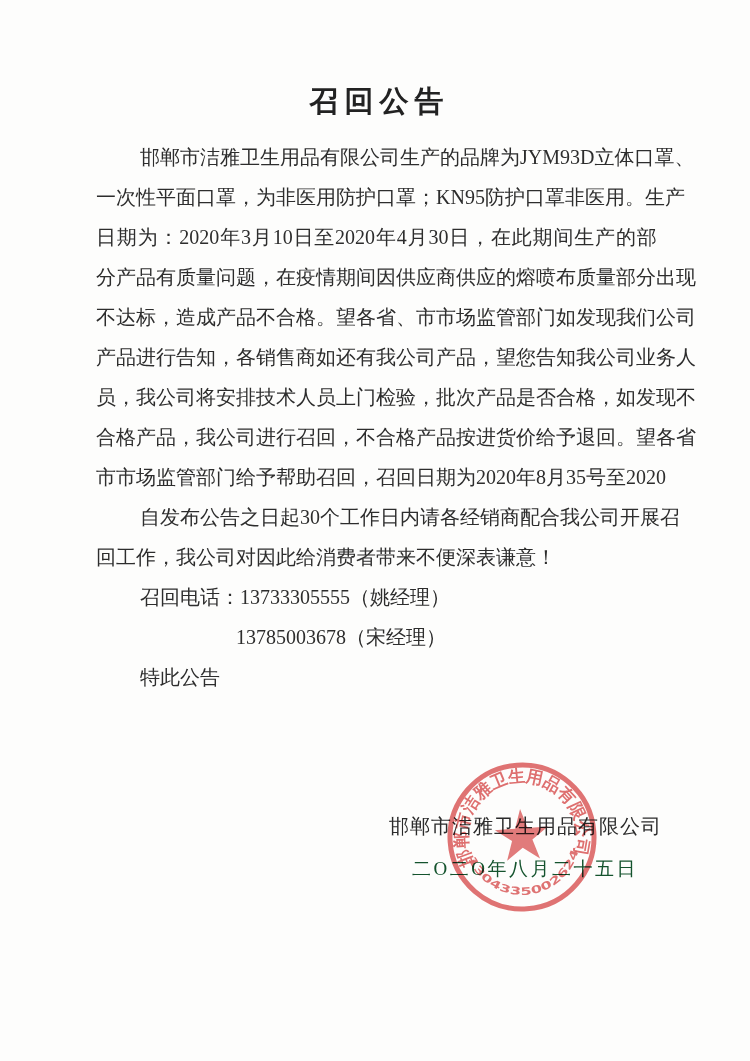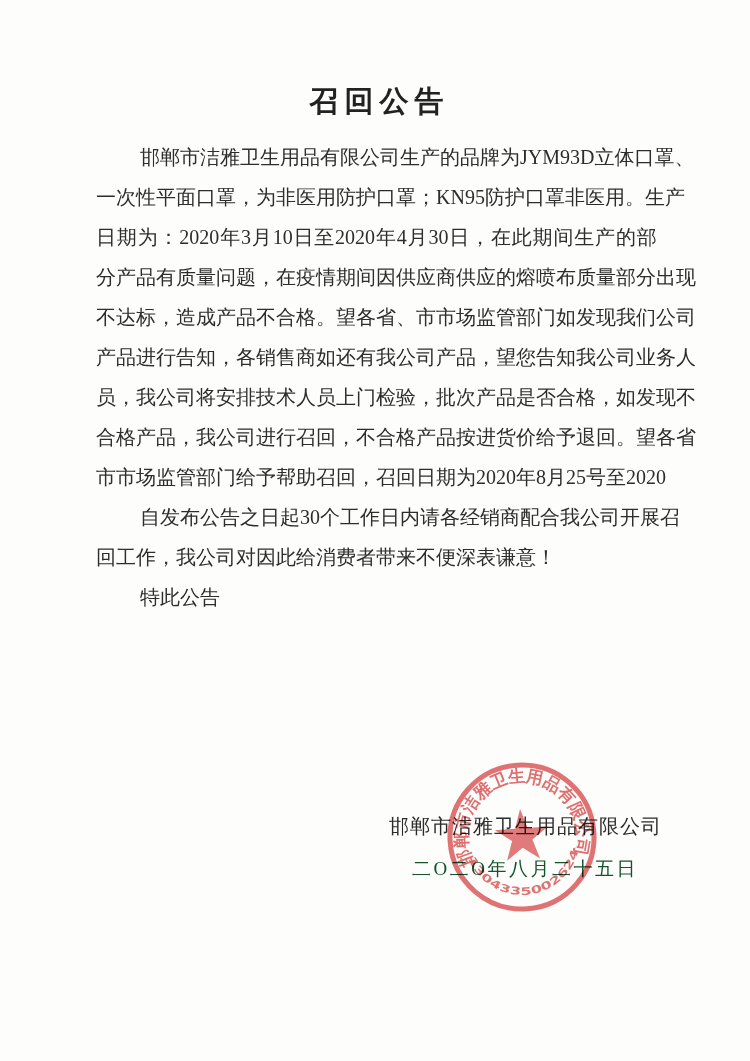--- a/index.html
+++ b/index.html
@@ -296,21 +296,21 @@
         <span>，</span>
         <span>召</span>
         <span>回</span>
         <span>日</span>
         <span>期</span>
         <span>为</span>
         <span>2020</span>
         <span>年</span>
         <span>8</span>
         <span>月</span>
-        <span>25</span>
+        <span>35</span>
         <span>号</span>
         <span>至</span>
         <span>2020</span>
       </div>
     <div class="ln ind just">
         <span>自</span>
         <span>发</span>
         <span>布</span>
         <span>公</span>
         <span>告</span>
@@ -331,20 +331,22 @@
         <span>配</span>
         <span>合</span>
         <span>我</span>
         <span>公</span>
         <span>司</span>
         <span>开</span>
         <span>展</span>
         <span>召</span>
       </div>
     <div class="ln">回工作，我公司对因此给消费者带来不便深表谦意！</div>
+    <div class="ln ind">召回电话：13733305555（姚经理）</div>
+    <div class="ln phone">13785003678（宋经理）</div>
     <div class="ln ind">特此公告</div>
   </div>
 
   <div class="sig-company">邯郸市洁雅卫生用品有限公司</div>
   <div class="sig-date">二O二O年八月二十五日</div>
 
   <div class="seal">
     <svg viewBox="0 0 156 156" xmlns="http://www.w3.org/2000/svg">
       <defs>
         <path id="arcTop" d="M 28.2 101.2 A 55 55 0 1 1 127.8 101.2"></path>

